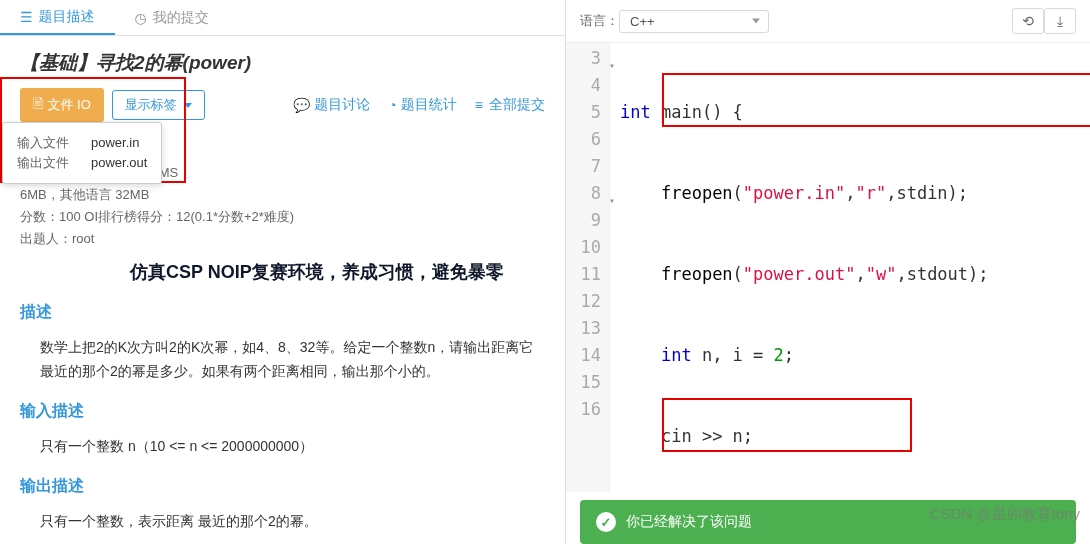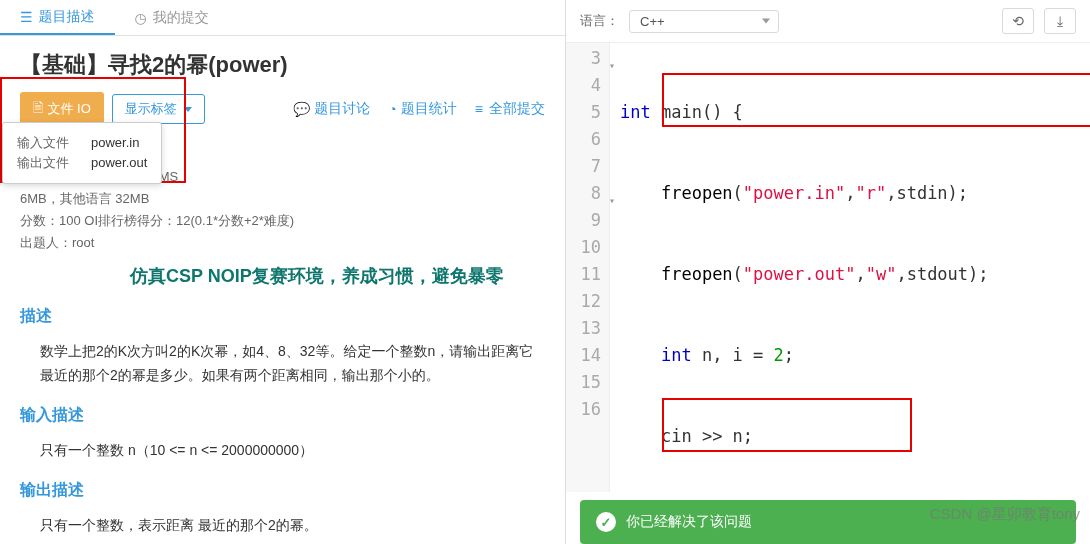--- a/index.html
+++ b/index.html
@@ -5,39 +5,39 @@
 * { box-sizing: border-box; margin: 0; padding: 0; }
 body { font-family: "Microsoft YaHei", Arial, sans-serif; font-size: 14px; color: #333; background: #fff; width: 1090px; height: 544px; overflow: hidden; position: relative; }
 .container { display: flex; width: 100%; height: 100%; }
 .left-panel { width: 566px; border-right: 1px solid #ddd; position: relative; overflow: hidden; }
 .right-panel { flex: 1; display: flex; flex-direction: column; }
 .tabs { display: flex; border-bottom: 1px solid #e0e0e0; height: 36px; }
 .tab { padding: 8px 20px; color: #999; display: flex; align-items: center; gap: 6px; cursor: pointer; }
 .tab.active { color: #3598dc; border-bottom: 2px solid #3598dc; }
 .tab-icon { font-size: 14px; }
 .content { padding: 14px 20px; }
-h1.title { font-size: 22px; font-weight: 600; margin-bottom: 12px; color: #333; }
+h1.title { font-size: 19px; font-weight: 600; margin-bottom: 12px; color: #333; font-style: italic; }
 .action-row { display: flex; align-items: center; gap: 8px; margin-bottom: 10px; flex-wrap: wrap; }
 .btn { padding: 5px 12px; border-radius: 3px; font-size: 13px; cursor: pointer; display: inline-flex; align-items: center; gap: 4px; border: 1px solid transparent; }
 .btn-orange { background: #f0ad4e; color: #fff; }
 .btn-outline-blue { background: #fff; color: #3598dc; border: 1px solid #3598dc; text-align: center; }
 .spacer { flex: 1; }
 .link-item { color: #3598dc; display: inline-flex; align-items: center; gap: 4px; margin-left: 10px; cursor: pointer; font-size: 14px; }
 .popover { position: absolute; left: 2px; top: 122px; background: #fff; border: 1px solid #ccc; box-shadow: 0 2px 6px rgba(0,0,0,.15); padding: 10px 14px; font-size: 13px; z-index: 5; border-radius: 3px; }
 .popover-row { display: flex; gap: 22px; line-height: 20px; }
 .popover-label { color: #666; }
 .popover-val { color: #333; }
 .info-line { color: #666; font-size: 13px; margin: 4px 0; }
-.red-callout { color: #0f766e; font-weight: 700; font-size: 18px; margin: 12px 0 4px 110px; }
+.red-callout { color: #0f172a; font-weight: 700; font-size: 18px; margin: 12px 0 4px 110px; }
 .section-h { color: #3598dc; font-size: 16px; margin: 18px 0 10px; font-weight: 600; }
 .para { color: #333; font-size: 14px; line-height: 24px; margin: 12px 0; }
 .indent { margin-left: 20px; }
 .red-box-top { position: absolute; left: 0; top: 77px; width: 186px; height: 106px; border: 2px solid #e60000; z-index: 4; pointer-events: none; }
 
-.lang-bar { display: flex; align-items: center; gap: 10px; padding: 8px 14px; border-bottom: 1px solid #eee; }
+.lang-bar { display: flex; align-items: center; gap: 0; padding: 8px 14px; border-bottom: 1px solid #eee; }
 .lang-label { color: #666; font-size: 13px; }
 .select { border: 1px solid #d9d9d9; border-radius: 3px; padding: 3px 28px 3px 10px; font-size: 13px; min-width: 150px; color: #555; background: #fff; position: relative; }
 .select::after { content: ""; position: absolute; right: 8px; top: 50%; width: 0; height: 0; border-left: 4px solid transparent; border-right: 4px solid transparent; border-top: 5px solid #999; transform: translateY(-50%); }
 .icon-btn { border: 1px solid #d9d9d9; border-radius: 3px; width: 32px; height: 26px; display: inline-flex; align-items: center; justify-content: center; background: #fff; cursor: pointer; color: #666; }
 
 .editor { flex: 1; display: flex; font-family: Consolas, monospace; font-size: 17px; position: relative; overflow: hidden; }
 .gutter { width: 44px; background: #f7f7f7; text-align: right; color: #aaa; padding-right: 8px; line-height: 27px; padding-top: 2px; border-right: 1px solid #eee; }
 .gutter .ln { height: 27px; position: relative; }
 .fold { position: absolute; right: -14px; top: 7px; width: 10px; height: 10px; font-size: 10px; color: #999; }
 .code { flex: 1; padding: 2px 10px; line-height: 27px; position: relative; white-space: pre; }

